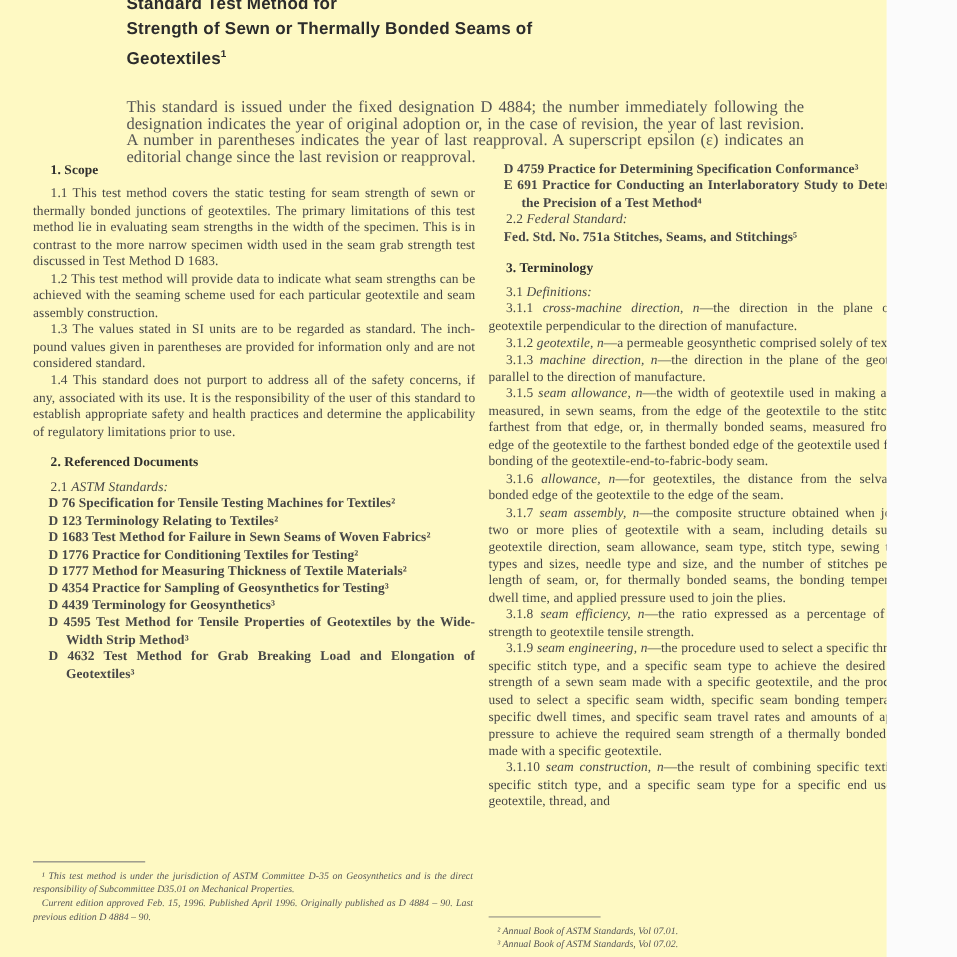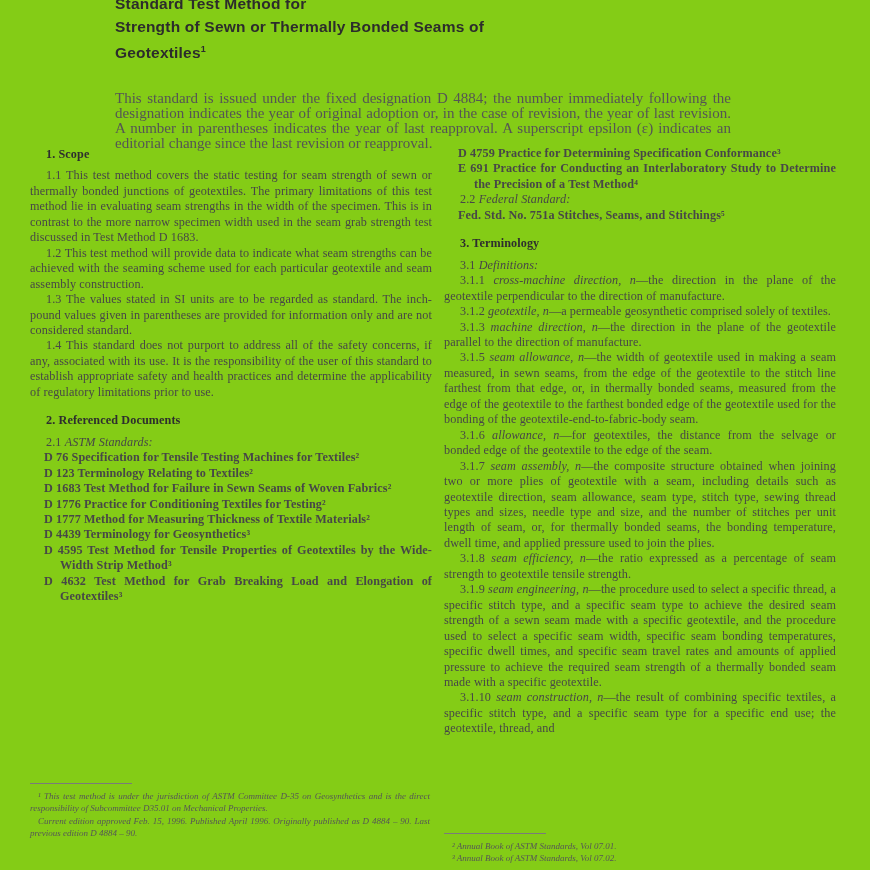--- a/index.html
+++ b/index.html
@@ -1,18 +1,18 @@
 <!DOCTYPE html>
 <html><head>
 <meta charset="utf-8">
 <style>
   html,body{margin:0;padding:0;background:#fbfbfb;}
   .sheet{
-    position:relative;width:870px;height:870px;overflow:hidden;
-    background:#84cc16;
+    position:relative;width:806px;height:870px;overflow:hidden;
+    background:#fef9c3;
     font-family:"Liberation Serif",serif;
     color:#474747;
     filter:blur(0.42px);
   }
   
   .title-block{
     position:absolute;left:115px;top:-7px;width:620px;
     font-family:"Liberation Sans",sans-serif;
     font-weight:bold;font-size:15.5px;line-height:22.5px;
     color:#2c2c2c;letter-spacing:.2px;
@@ -63,20 +63,21 @@
     <p class="para">1.4 This standard does not purport to address all of the safety concerns, if any, associated with its use. It is the responsibility of the user of this standard to establish appropriate safety and health practices and determine the applicability of regulatory limitations prior to use.</p>
 
     <h3 class="sec">2. Referenced Documents</h3>
     <p class="para"><span>2.1</span> <i>ASTM Standards:</i></p>
     <ul class="refs">
       <li>D 76 Specification for Tensile Testing Machines for Textiles²</li>
       <li>D 123 Terminology Relating to Textiles²</li>
       <li>D 1683 Test Method for Failure in Sewn Seams of Woven Fabrics²</li>
       <li>D 1776 Practice for Conditioning Textiles for Testing²</li>
       <li>D 1777 Method for Measuring Thickness of Textile Materials²</li>
+      <li>D 4354 Practice for Sampling of Geosynthetics for Testing³</li>
       <li>D 4439 Terminology for Geosynthetics³</li>
       <li>D 4595 Test Method for Tensile Properties of Geotextiles by the Wide-Width Strip Method³</li>
       <li>D 4632 Test Method for Grab Breaking Load and Elongation of Geotextiles³</li>
     </ul>
   </div>
 
   <div class="col col-right">
     <ul class="refs">
       <li>D 4759 Practice for Determining Specification Conformance³</li>
       <li>E 691 Practice for Conducting an Interlaboratory Study to Determine the Precision of a Test Method⁴</li>

